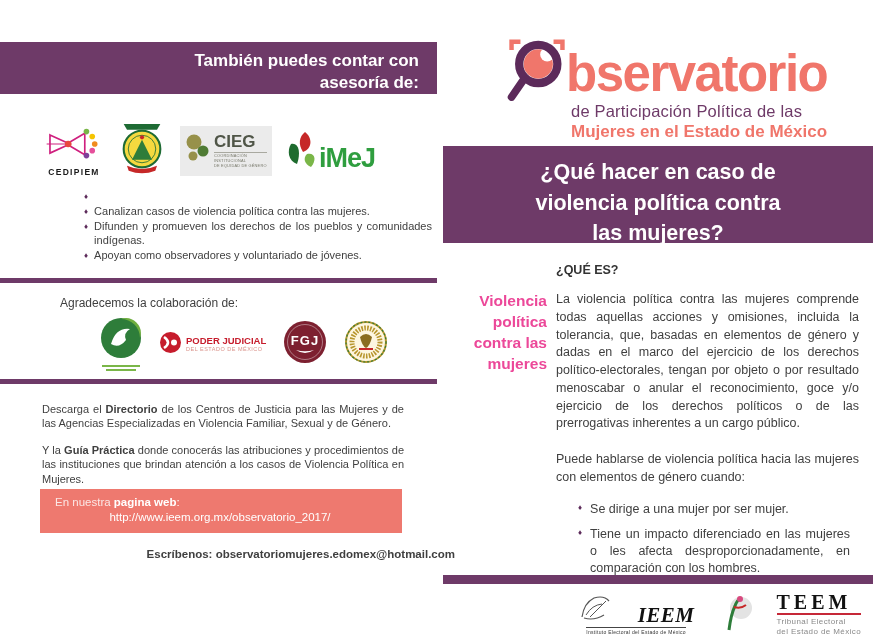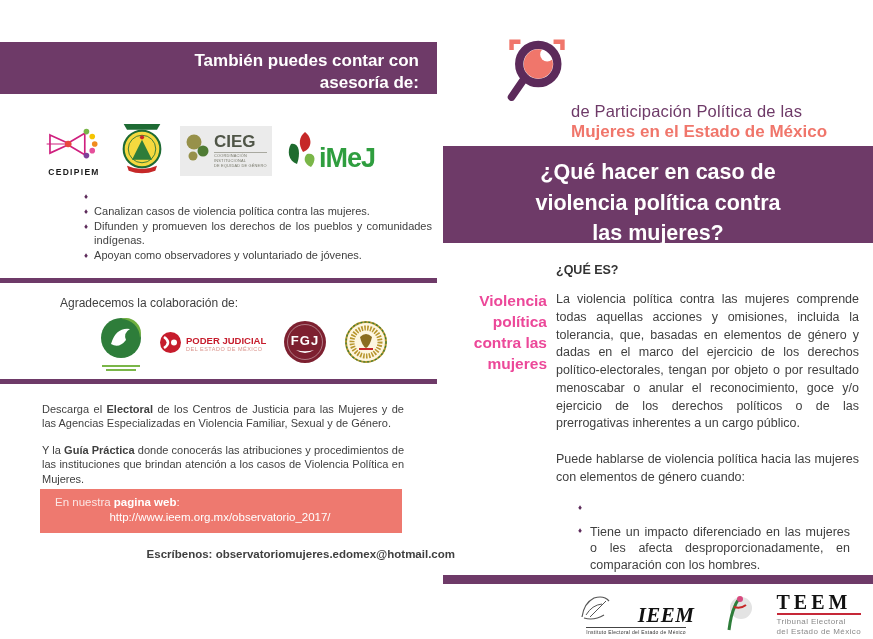--- a/index.html
+++ b/index.html
@@ -217,21 +217,21 @@
       <circle cx="22" cy="22" r="20" fill="none" stroke="#2e7d3a" stroke-width="1.2" stroke-dasharray="2 2"></circle>
       <circle cx="22" cy="22" r="14" fill="none" stroke="#b8962e" stroke-width="5" stroke-dasharray="1.6 1.3"></circle>
       <path d="M16 17 Q22 11 28 17 Q26 26 22 28 Q18 26 16 17 Z" fill="#8a6d1f"></path>
       <path d="M15 29 H29" stroke="#c62828" stroke-width="2"></path>
     </svg>
   </span>
 </div>
 
 <div class="abs bar-left" style="top:379px;"></div>
 
-<p class="abs para-left p-dir"><span>Descarga el </span><b>Electoral</b><span> de los Centros de Justicia para las Mujeres y de las Agencias Especializadas en Violencia Familiar, Sexual y de Género.</span></p>
+<p class="abs para-left p-dir"><span>Descarga el </span><b>Directorio</b><span> de los Centros de Justicia para las Mujeres y de las Agencias Especializadas en Violencia Familiar, Sexual y de Género.</span></p>
 
 <p class="abs para-left p-guia"><span>Y la </span><b>Guía Práctica</b><span> donde conocerás las atribuciones y procedimientos de las instituciones que brindan atención a los casos de Violencia Política en Mujeres.</span></p>
 
 <div class="abs web-box">
   <div><span class="wb-pre">En nuestra </span><b>pagina web</b><span>:</span></div>
   <div class="wb-url">http://www.ieem.org.mx/observatorio_2017/</div>
 </div>
 
 <div class="abs contact-line">Escríbenos: observatoriomujeres.edomex@hotmail.com</div>
 
@@ -240,20 +240,21 @@
     <span class="obs-glass">
       <svg width="64" height="70" viewBox="0 0 100 110">
         <path d="M10 22 V9 H24" stroke="#f0766b" stroke-width="7" fill="none"></path>
         <path d="M76 9 H90 V22" stroke="#f0766b" stroke-width="7" fill="none"></path>
         <circle cx="52" cy="44" r="23" fill="#f0766b"></circle>
         <circle cx="66" cy="29" r="11" fill="#ffffff"></circle>
         <circle cx="52" cy="44" r="30" fill="none" stroke="#5c2a5a" stroke-width="13"></circle>
         <line x1="28" y1="70" x2="10" y2="96" stroke="#5c2a5a" stroke-width="12" stroke-linecap="round"></line>
       </svg>
     </span>
+    <span class="obs-word">bservatorio</span>
   </div>
   <div class="obs-line2">de Participación Política de las</div>
   <div class="obs-line3">Mujeres en el Estado de México</div>
 </div>
 
 <div class="abs rp-banner">
   <div>¿Qué hacer en caso de</div>
   <div>violencia política contra</div>
   <div>las mujeres?</div>
 </div>
@@ -266,20 +267,21 @@
   <div>contra las</div>
   <div>mujeres</div>
 </div>
 
 <div class="abs rp-body">
   <p>La violencia política contra las mujeres comprende todas aquellas acciones y omisiones, incluida la tolerancia, que, basadas en elementos de género y dadas en el marco del ejercicio de los derechos político-electorales, tengan por objeto o por resultado menoscabar o anular el reconocimiento, goce y/o ejercicio de los derechos políticos o de las prerrogativas inherentes a un cargo público.</p>
   <p class="para2">Puede hablarse de violencia política hacia las mujeres con elementos de género cuando:</p>
   <ul class="bullets-right">
     <li>
         <span class="bullet-mark">♦</span>
+        <span>Se dirige a una mujer por ser mujer.</span>
       </li>
     <li>
         <span class="bullet-mark">♦</span>
         <span>Tiene un impacto diferenciado en las mujeres o les afecta desproporcionadamente, en comparación con los hombres.</span>
       </li>
   </ul>
 </div>
 
 <div class="abs bar-right"></div>
 

